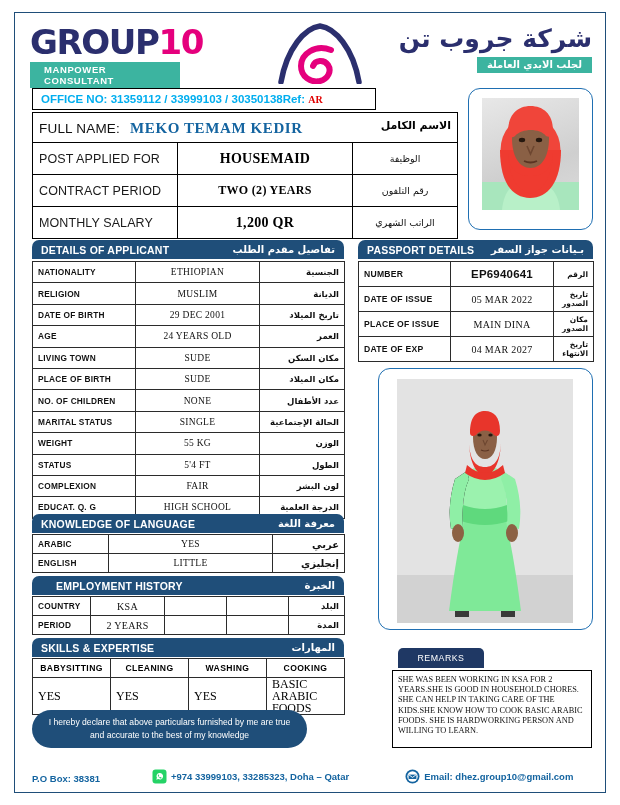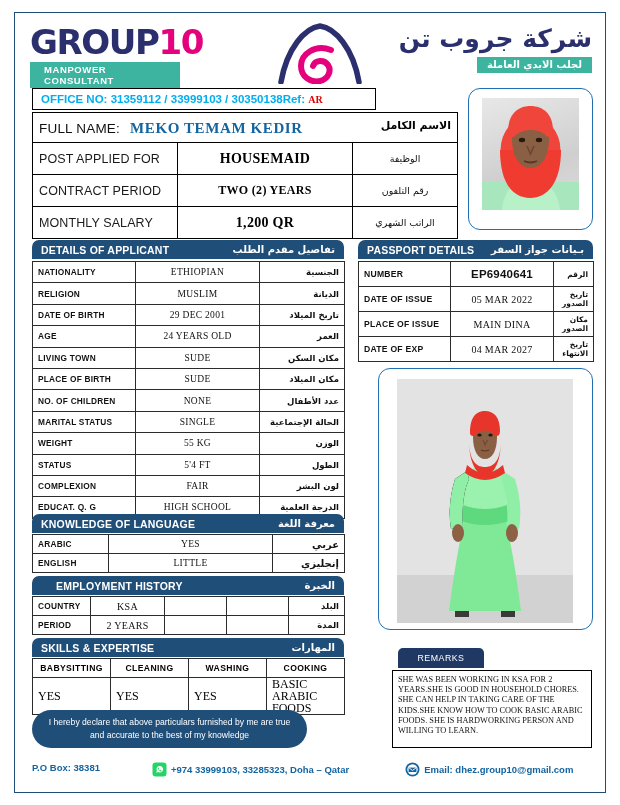--- a/index.html
+++ b/index.html
@@ -334,21 +334,21 @@
     line-height: 10.2px;
     color: #111;
   }
 
   
   .footer {
     position: absolute;
     left: 32px; top: 762px;
     width: 560px; height: 22px;
     display: flex;
-    align-items: flex-start;
+    align-items: flex-end;
     color: #1464a0;
     font-weight: bold;
     font-size: 9.5px;
   }
   .footer .pobox { margin-right: 52px; }
   .footer .phone { display: flex; align-items: center; margin-right: 56px; }
   .footer .email { display: flex; align-items: center; }
   .ficon { width: 15px; height: 15px; margin-right: 4px; flex: none; }
   .footer-rule {
     position: absolute;

